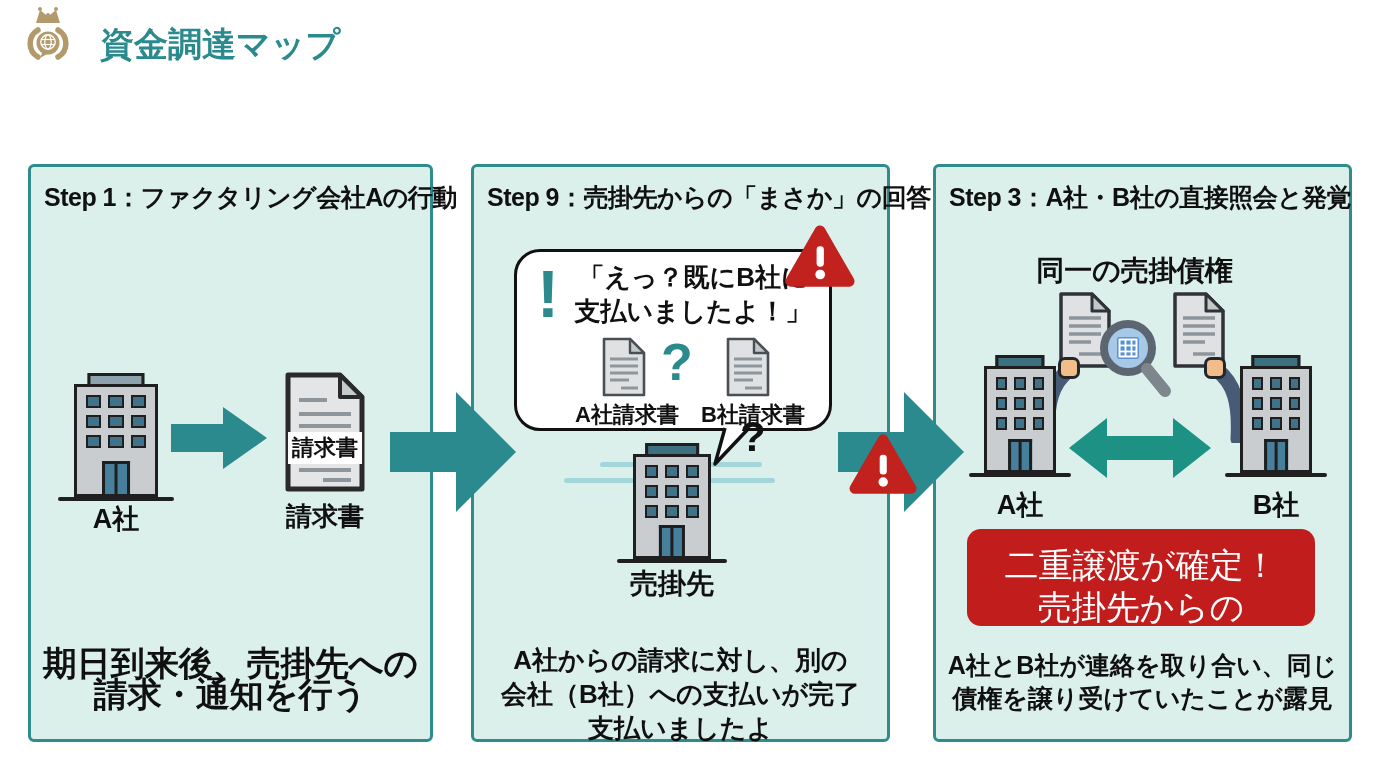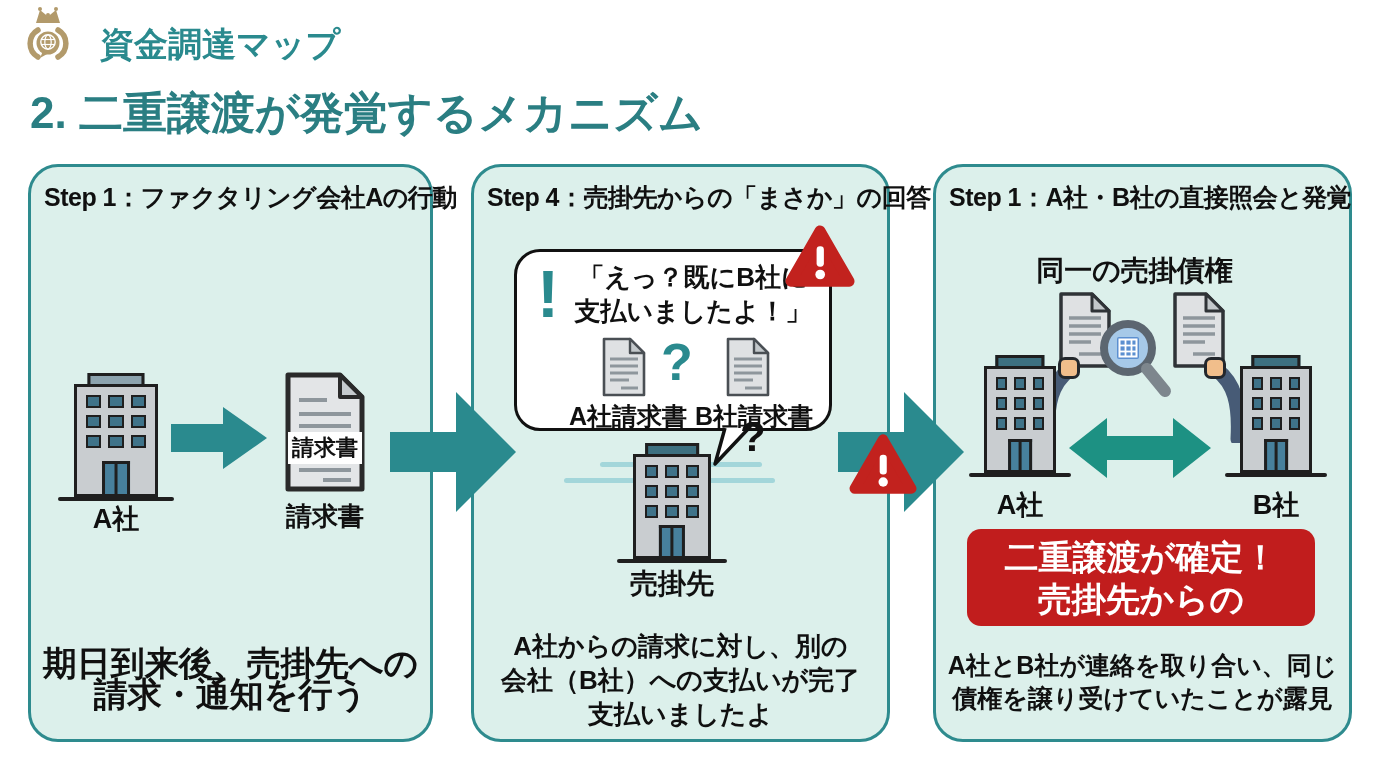--- a/index.html
+++ b/index.html
@@ -6,30 +6,30 @@
   .canvas {
     position:relative; width:1376px; height:768px; background:#ffffff;
     font-family:"Liberation Sans","DejaVu Sans",sans-serif; overflow:hidden;
   }
   
   .brand { position:absolute; left:16px; top:2px; height:62px; }
   .brand-name { position:absolute; left:84px; top:20px; font-size:34px; font-weight:900; color:#2A8A8E; white-space:nowrap;text-align:right; }
   .page-title { position:absolute; left:30px; top:84px; margin:0; font-size:44px; font-weight:900; color:#2A7E82; letter-spacing:0px; white-space:nowrap; }
 
   
-  .panel { position:absolute; top:164px; height:578px; background:#DCF0EB; border:3.5px solid #2E8B8E; border-radius:30px; box-sizing:border-box; }
+  .panel { position:absolute; top:164px; height:578px; background:#DCF0EB; border:3.5px solid #2E8B8E; border-radius:6px; box-sizing:border-box; }
   .panel-1 { left:28px;  width:405px; }
   .panel-2 { left:471px; width:419px; }
   .panel-3 { left:933px; width:419px; }
   .panel h2 { position:absolute; left:13px; top:14px; margin:0; font-size:25px; font-weight:800; color:#101010; letter-spacing:-0.5px; white-space:nowrap; }
 
   .caption { position:absolute; left:0; right:0; text-align:center; font-weight:700; color:#101010; }
   .caption span { display:block; white-space:nowrap; }
   .panel-1 .caption { top:481px; font-size:34px; line-height:31px; }
-  .panel-2 .caption { top:462px; font-size:26px; line-height:34px; }
+  .panel-2 .caption { top:476px; font-size:26px; line-height:34px; }
   .panel-3 .caption { top:482px; font-size:25px; line-height:33px; }
 
   .obj-label { position:absolute; text-align:center; font-weight:800; color:#101010; white-space:nowrap; }
 
   
   .building { position:absolute; }
   .b-roof { position:absolute; left:50%; transform:translateX(-50%); top:0; width:56%; height:14px; background:#3D7080; border:3px solid #1f1f1f; box-sizing:border-box; }
   .b-body { position:absolute; left:9%; right:9%; top:11px; bottom:4px; background:#C9CDD0; border:3px solid #1f1f1f; box-sizing:border-box; }
   .b-windows { position:absolute; left:9px; right:9px; top:8px; display:grid; grid-template-columns:repeat(3,1fr); gap:7px; }
   .b-windows i { display:block; height:13px; background:#3F7389; border:2.5px solid #1f1f1f; box-sizing:border-box; }
@@ -39,33 +39,33 @@
   .roof-light .b-roof { background:#8CA3AE; }
 
   
   .bubble { position:absolute; left:40px; top:82px; width:318px; height:182px; background:#ffffff; border:3.5px solid #111; border-radius:26px; box-sizing:border-box; z-index:3; }
   .bubble-bang { position:absolute; left:20px; top:4px; font-size:66px; font-weight:900; color:#2A8A8E; }
   .bubble-lines { position:absolute; left:46px; right:6px; top:8px; text-align:center; font-size:26px; line-height:34px; font-weight:900; color:#101010; }
   .bubble-lines span { display:block; white-space:nowrap; }
   .bubble-q { position:absolute; left:138px; top:80px; width:44px; text-align:center; font-size:52px; font-weight:900; color:#2A8A8E; }
   .mini-doc { position:absolute; top:84px; width:46px; height:62px; }
   .mini-doc.a { left:84px; } .mini-doc.b { left:208px; }
-  .mini-doc-label { position:absolute; top:148px; width:110px; text-align:right; font-size:25px; font-weight:800; color:#101010; white-space:nowrap; }
+  .mini-doc-label { position:absolute; top:148px; width:110px; text-align:right; font-size:22px; font-weight:800; color:#101010; white-space:nowrap; }
   .mini-doc-label.a { left:52px; } .mini-doc-label.b { left:178px; }
   .bubble-tail { position:absolute; left:239px; top:259px; z-index:4; }
   .tail-question { position:absolute; left:266px; top:246px; font-size:42px; font-weight:900; color:#111; z-index:4; }
 
   .speed-line { position:absolute; height:5px; background:#A3D6DA; border-radius:3px; z-index:0; }
 
   
   .doc3 { position:absolute; z-index:3; }
   .sleeve { position:absolute; z-index:1; }
   .hand { position:absolute; width:22px; height:22px; background:#F1BE8B; border:3px solid #23272c; border-radius:7px; box-sizing:border-box; z-index:4; }
   .magnifier { position:absolute; z-index:6; }
-  .banner { position:absolute; left:31px; top:362px; width:348px; height:97px; background:#C11D1D; border-radius:14px; color:#ffffff; text-align:center; font-weight:700; font-size:34px; line-height:42px; box-sizing:border-box; padding-top:7px; }
+  .banner { position:absolute; left:31px; top:362px; width:348px; height:97px; background:#C11D1D; border-radius:14px; color:#ffffff; text-align:center; font-weight:400; font-size:34px; line-height:42px; box-sizing:border-box; padding-top:15px; }
   .banner span { display:block; white-space:nowrap; }
 
   .big-arrow, .warn-tri, .small-arrow, .double-arrow { position:absolute; }
   .z2 { z-index:2; }
 </style>
 </head>
 <body>
 
 <div class="canvas">
 
@@ -79,21 +79,20 @@
       <path d="M42 28 A15.5 15.5 0 0 1 42 55" stroke="#B29A6B" stroke-width="5.5" fill="none" stroke-linecap="round"></path>
       <circle cx="32" cy="41" r="11.5" fill="#B29A6B"></circle>
       <circle cx="32" cy="40" r="7.2" stroke="#ffffff" stroke-width="1.4" fill="none"></circle>
       <ellipse cx="32" cy="40" rx="3.2" ry="7.2" stroke="#ffffff" stroke-width="1.2" fill="none"></ellipse>
       <line x1="25" y1="37.5" x2="39" y2="37.5" stroke="#ffffff" stroke-width="1.2"></line>
       <line x1="25" y1="42.5" x2="39" y2="42.5" stroke="#ffffff" stroke-width="1.2"></line>
       <path d="M27 49 L24 56 L32 51.5 Z" fill="#B29A6B"></path>
     </svg>
     <span class="brand-name">資金調達マップ</span>
   </div>
-  <h1 class="page-title">2. 二重譲渡が発覚するメカニズム</h1>
 
   <section class="panel panel-1">
     <h2>Step 1：ファクタリング会社Aの行動</h2>
 
     <div class="building roof-light" style="left:34px; top:206px; width:102px; height:128px;">
       <span class="b-roof"></span>
       <span class="b-body">
           <span class="b-windows">
             <i></i>
             <i></i>
@@ -131,21 +130,21 @@
     </div>
     <div class="obj-label" style="left:252px; top:332px; width:84px; font-size:26px;">請求書</div>
 
     <div class="caption">
       <span>期日到来後、売掛先への</span>
       <span>請求・通知を行う</span>
     </div>
   </section>
 
   <section class="panel panel-2">
-    <h2>Step 4：売掛先からの「まさか」の回答</h2>
+    <h2>Step 9：売掛先からの「まさか」の回答</h2>
 
     <span class="speed-line" style="left:126px; top:295px; width:162px;"></span>
     <span class="speed-line" style="left:90px; top:311px; width:211px;"></span>
 
     <div class="bubble">
       <span class="bubble-bang">!</span>
       <div class="bubble-lines">
         <span>「えっ？既にB社に</span>
         <span>支払いましたよ！」</span>
       </div>
@@ -211,21 +210,21 @@
     <div class="obj-label" style="left:150px; top:398px; width:96px; font-size:28px;">売掛先</div>
 
     <div class="caption">
       <span>A社からの請求に対し、別の</span>
       <span>会社（B社）への支払いが完了</span>
       <span>支払いましたよ</span>
     </div>
   </section>
 
   <section class="panel panel-3">
-    <h2>Step 1：A社・B社の直接照会と発覚</h2>
+    <h2>Step 3：A社・B社の直接照会と発覚</h2>
 
     <div class="obj-label" style="left:0; right:16px; top:85px; font-size:28px;">同一の売掛債権</div>
 
     <svg class="sleeve" style="left:96px; top:186px;" width="48" height="90" viewBox="0 0 48 90">
       <path d="M16 86 C14 50 20 30 37 17" stroke="#475B76" stroke-width="15" fill="none" stroke-linecap="round"></path>
     </svg>
     <svg class="sleeve" style="left:270px; top:186px;" width="48" height="90" viewBox="0 0 48 90">
       <path d="M32 86 C34 50 28 30 11 17" stroke="#475B76" stroke-width="15" fill="none" stroke-linecap="round"></path>
     </svg>
 

